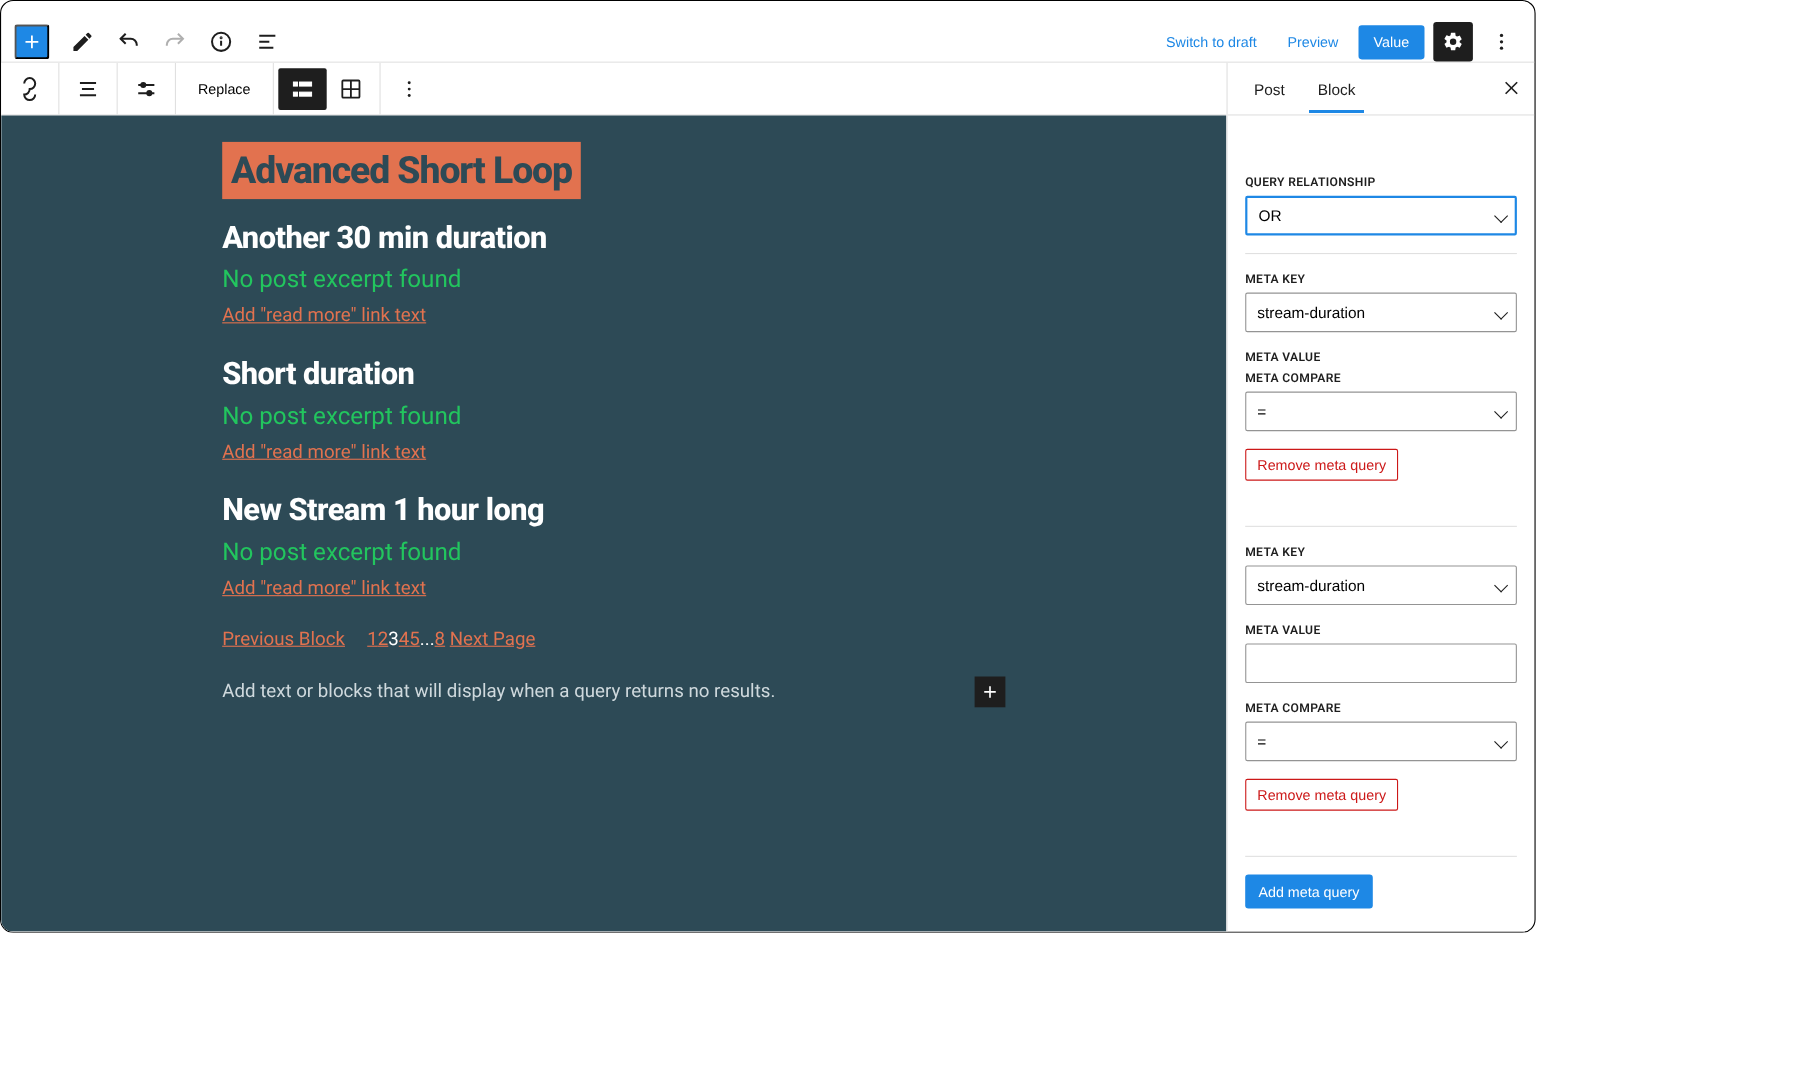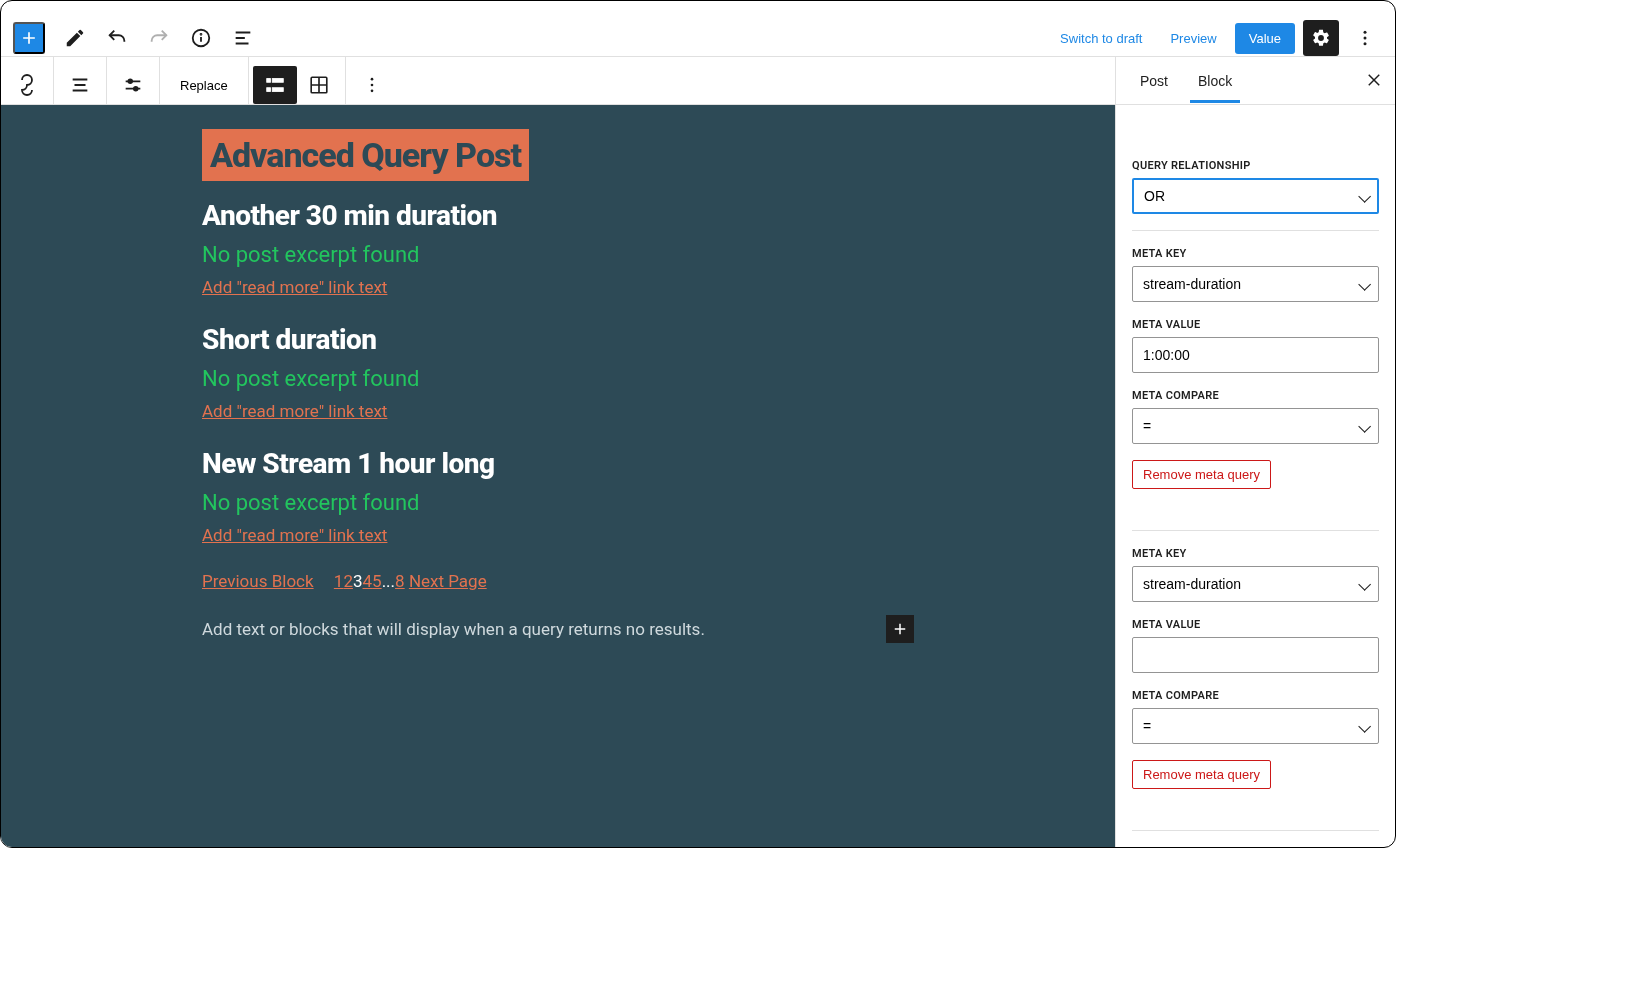--- a/index.html
+++ b/index.html
@@ -13,21 +13,21 @@
 .add-btn { width: 32px; height: 32px; background: #1e88e5; color: #fff; border-radius: 3px; display: flex; align-items: center; justify-content: center; margin-right: 6px; }
 .add-btn svg { fill: #fff; }
 .top-right { display: flex; align-items: center; gap: 8px; }
 .link-btn { color: #1e88e5; font-size: 13px; padding: 6px 10px; background: none; border: none; cursor: pointer; }
 .update-btn { background: #1e88e5; color: #fff; font-size: 13px; padding: 8px 14px; border: none; border-radius: 3px; cursor: pointer; }
 .settings-btn { width: 36px; height: 36px; background: #1e1e1e; color: #fff; display: flex; align-items: center; justify-content: center; border-radius: 3px; border: none; cursor: pointer; }
 .settings-btn svg { fill: #fff; }
 
 
 .block-toolbar { height: 48px; display: flex; align-items: center; border-bottom: 1px solid #e0e0e0; }
-.tb-group { display: flex; align-items: flex-end; height: 100%; border-right: 1px solid #e0e0e0; padding: 0 4px; }
+.tb-group { display: flex; align-items: center; height: 100%; border-right: 1px solid #e0e0e0; padding: 0 4px; }
 .tb-btn { width: 44px; height: 38px; display: flex; align-items: center; justify-content: center; background: none; border: none; cursor: pointer; border-radius: 2px; }
 .tb-btn.active { background: #1e1e1e; color: #fff; }
 .tb-btn.active svg { fill: #fff; stroke: #fff; }
 .replace-btn { padding: 0 16px; height: 38px; background: none; border: none; font-size: 13px; cursor: pointer; }
 
 
 .main-row { flex: 1; display: flex; overflow: hidden; }
 .canvas-wrap { flex: 1; background: #fff; overflow: hidden; display: flex; flex-direction: column; }
 .canvas { flex: 1; background: #2d4a56; padding: 24px 0 60px; overflow-y: auto; }
 .content { max-width: 760px; margin: 0 auto; padding: 0 24px; color: #fff; }
@@ -180,21 +180,21 @@
                 <circle cx="12" cy="5" r="1.6"></circle>
                 <circle cx="12" cy="12" r="1.6"></circle>
                 <circle cx="12" cy="19" r="1.6"></circle>
               </svg>
           </button>
         </div>
       </div>
 
       <div class="canvas">
         <div class="content">
-          <h1 class="page-title">Advanced Query Post</h1>
+          <h1 class="page-title">Advanced Short Loop</h1>
 
           <div class="post">
             <h2>Another 30 min duration</h2>
             <p class="excerpt">No post excerpt found</p>
             <a href="#" class="readmore">Add "read more" link text</a>
           </div>
           <div class="post">
             <h2>Short duration</h2>
             <p class="excerpt">No post excerpt found</p>
             <a href="#" class="readmore">Add "read more" link text</a>
@@ -244,21 +244,20 @@
         <hr class="divider">
 
         
         <div class="field-label">Meta Key</div>
         <div class="select-wrap">
           <select>
             <option>stream-duration</option>
           </select>
         </div>
         <div class="field-label">Meta Value</div>
-        <input class="text-input" style="margin-bottom: 16px;" value="1:00:00">
         <div class="field-label">Meta Compare</div>
         <div class="select-wrap">
           <select>
             <option>=</option>
           </select>
         </div>
         <button class="remove-link">Remove meta query</button>
         <hr class="divider">
 
         

